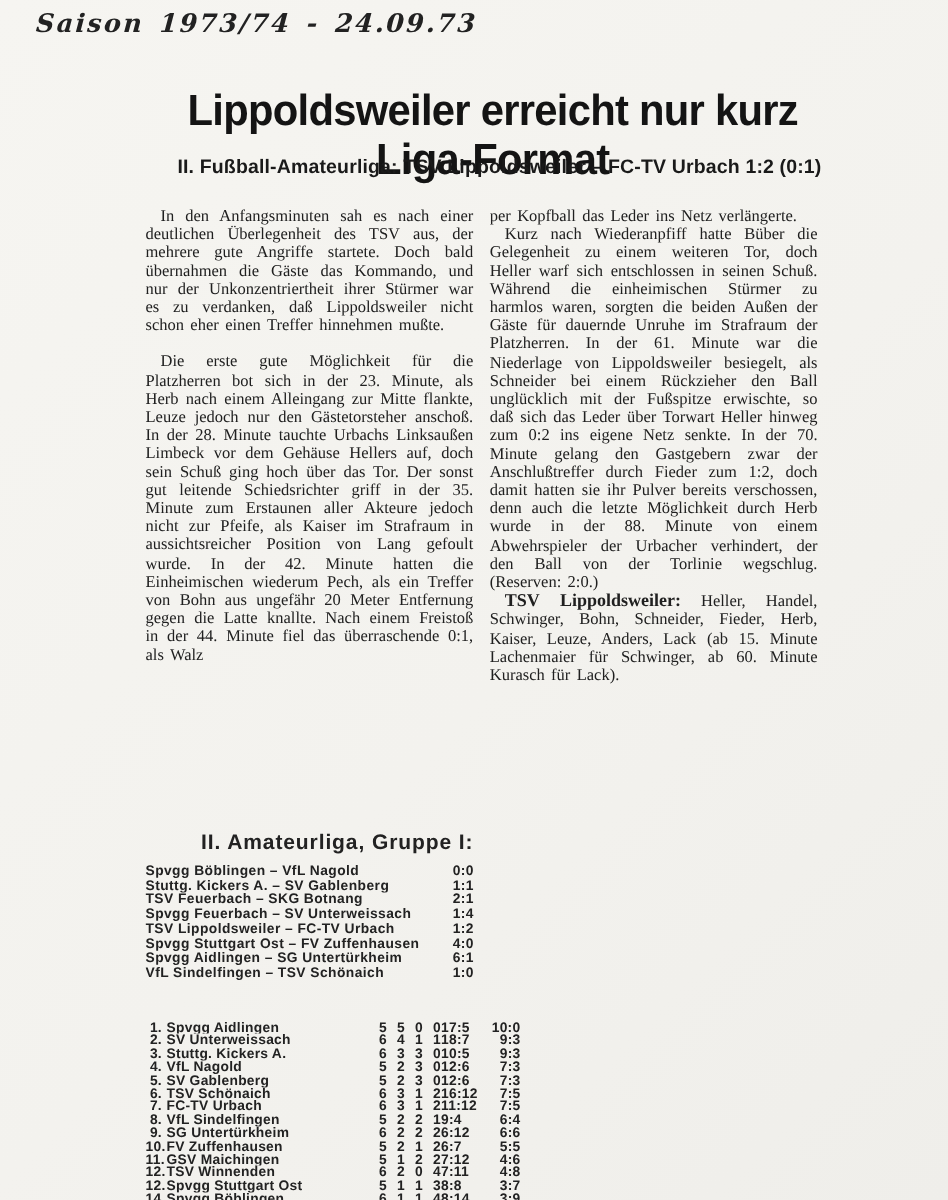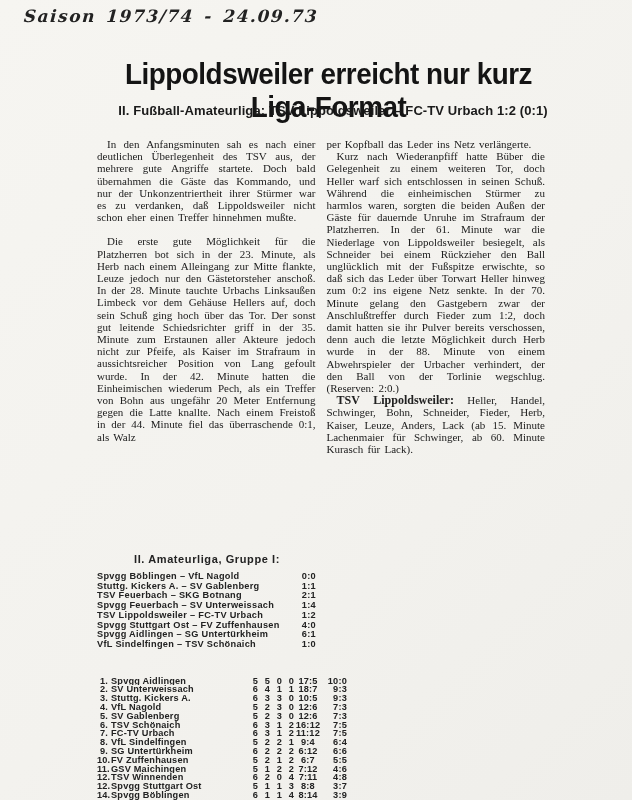--- a/index.html
+++ b/index.html
@@ -50,33 +50,33 @@
   }
   .col p.gap-before{margin-top:12px;}
   .col p.indent{text-indent:10px;}
   .col p b{font-family:Liberation Serif, serif;font-size:12px;}
   .tables{
     position:absolute;left:97px;top:553px;width:300px;
     font-family:"Liberation Sans",sans-serif;
     font-weight:700;color:#222;
   }
   .tables-heading{
-    font-size:11px;letter-spacing:0.6px;
+    font-size:14px;letter-spacing:0.6px;
     margin-bottom:7px;
     padding-left:37px;
   }
   .results{margin-bottom:27px;}
   .result-row{display:flex;font-size:9.2px;line-height:9.7px;letter-spacing:0.3px;}
   .result-row .pairing{width:200px;white-space:nowrap;overflow:hidden;}
   .result-row .score{width:19px;text-align:right;white-space:nowrap;}
   .standing-row{display:flex;font-size:9.2px;line-height:8.8px;letter-spacing:0.2px;}
   .standing-row .rank{width:11px;text-align:right;white-space:nowrap;}
   .standing-row .team{width:135px;margin-left:3px;white-space:nowrap;overflow:hidden;}
   .standing-row .num{width:12px;text-align:right;}
-  .standing-row .goals{width:28px;text-align:center;white-space:nowrap;}
+  .standing-row .goals{width:28px;text-align:left;white-space:nowrap;}
   .standing-row .pts{width:25px;text-align:right;white-space:nowrap;}
 </style>
 </head>
 <body>
 
 <div class="page">
 
   <div class="handwriting">Saison 1973/74 - 24.09.73</div>
 
   <h1 class="headline">Lippoldsweiler erreicht nur kurz Liga-Format</h1>

